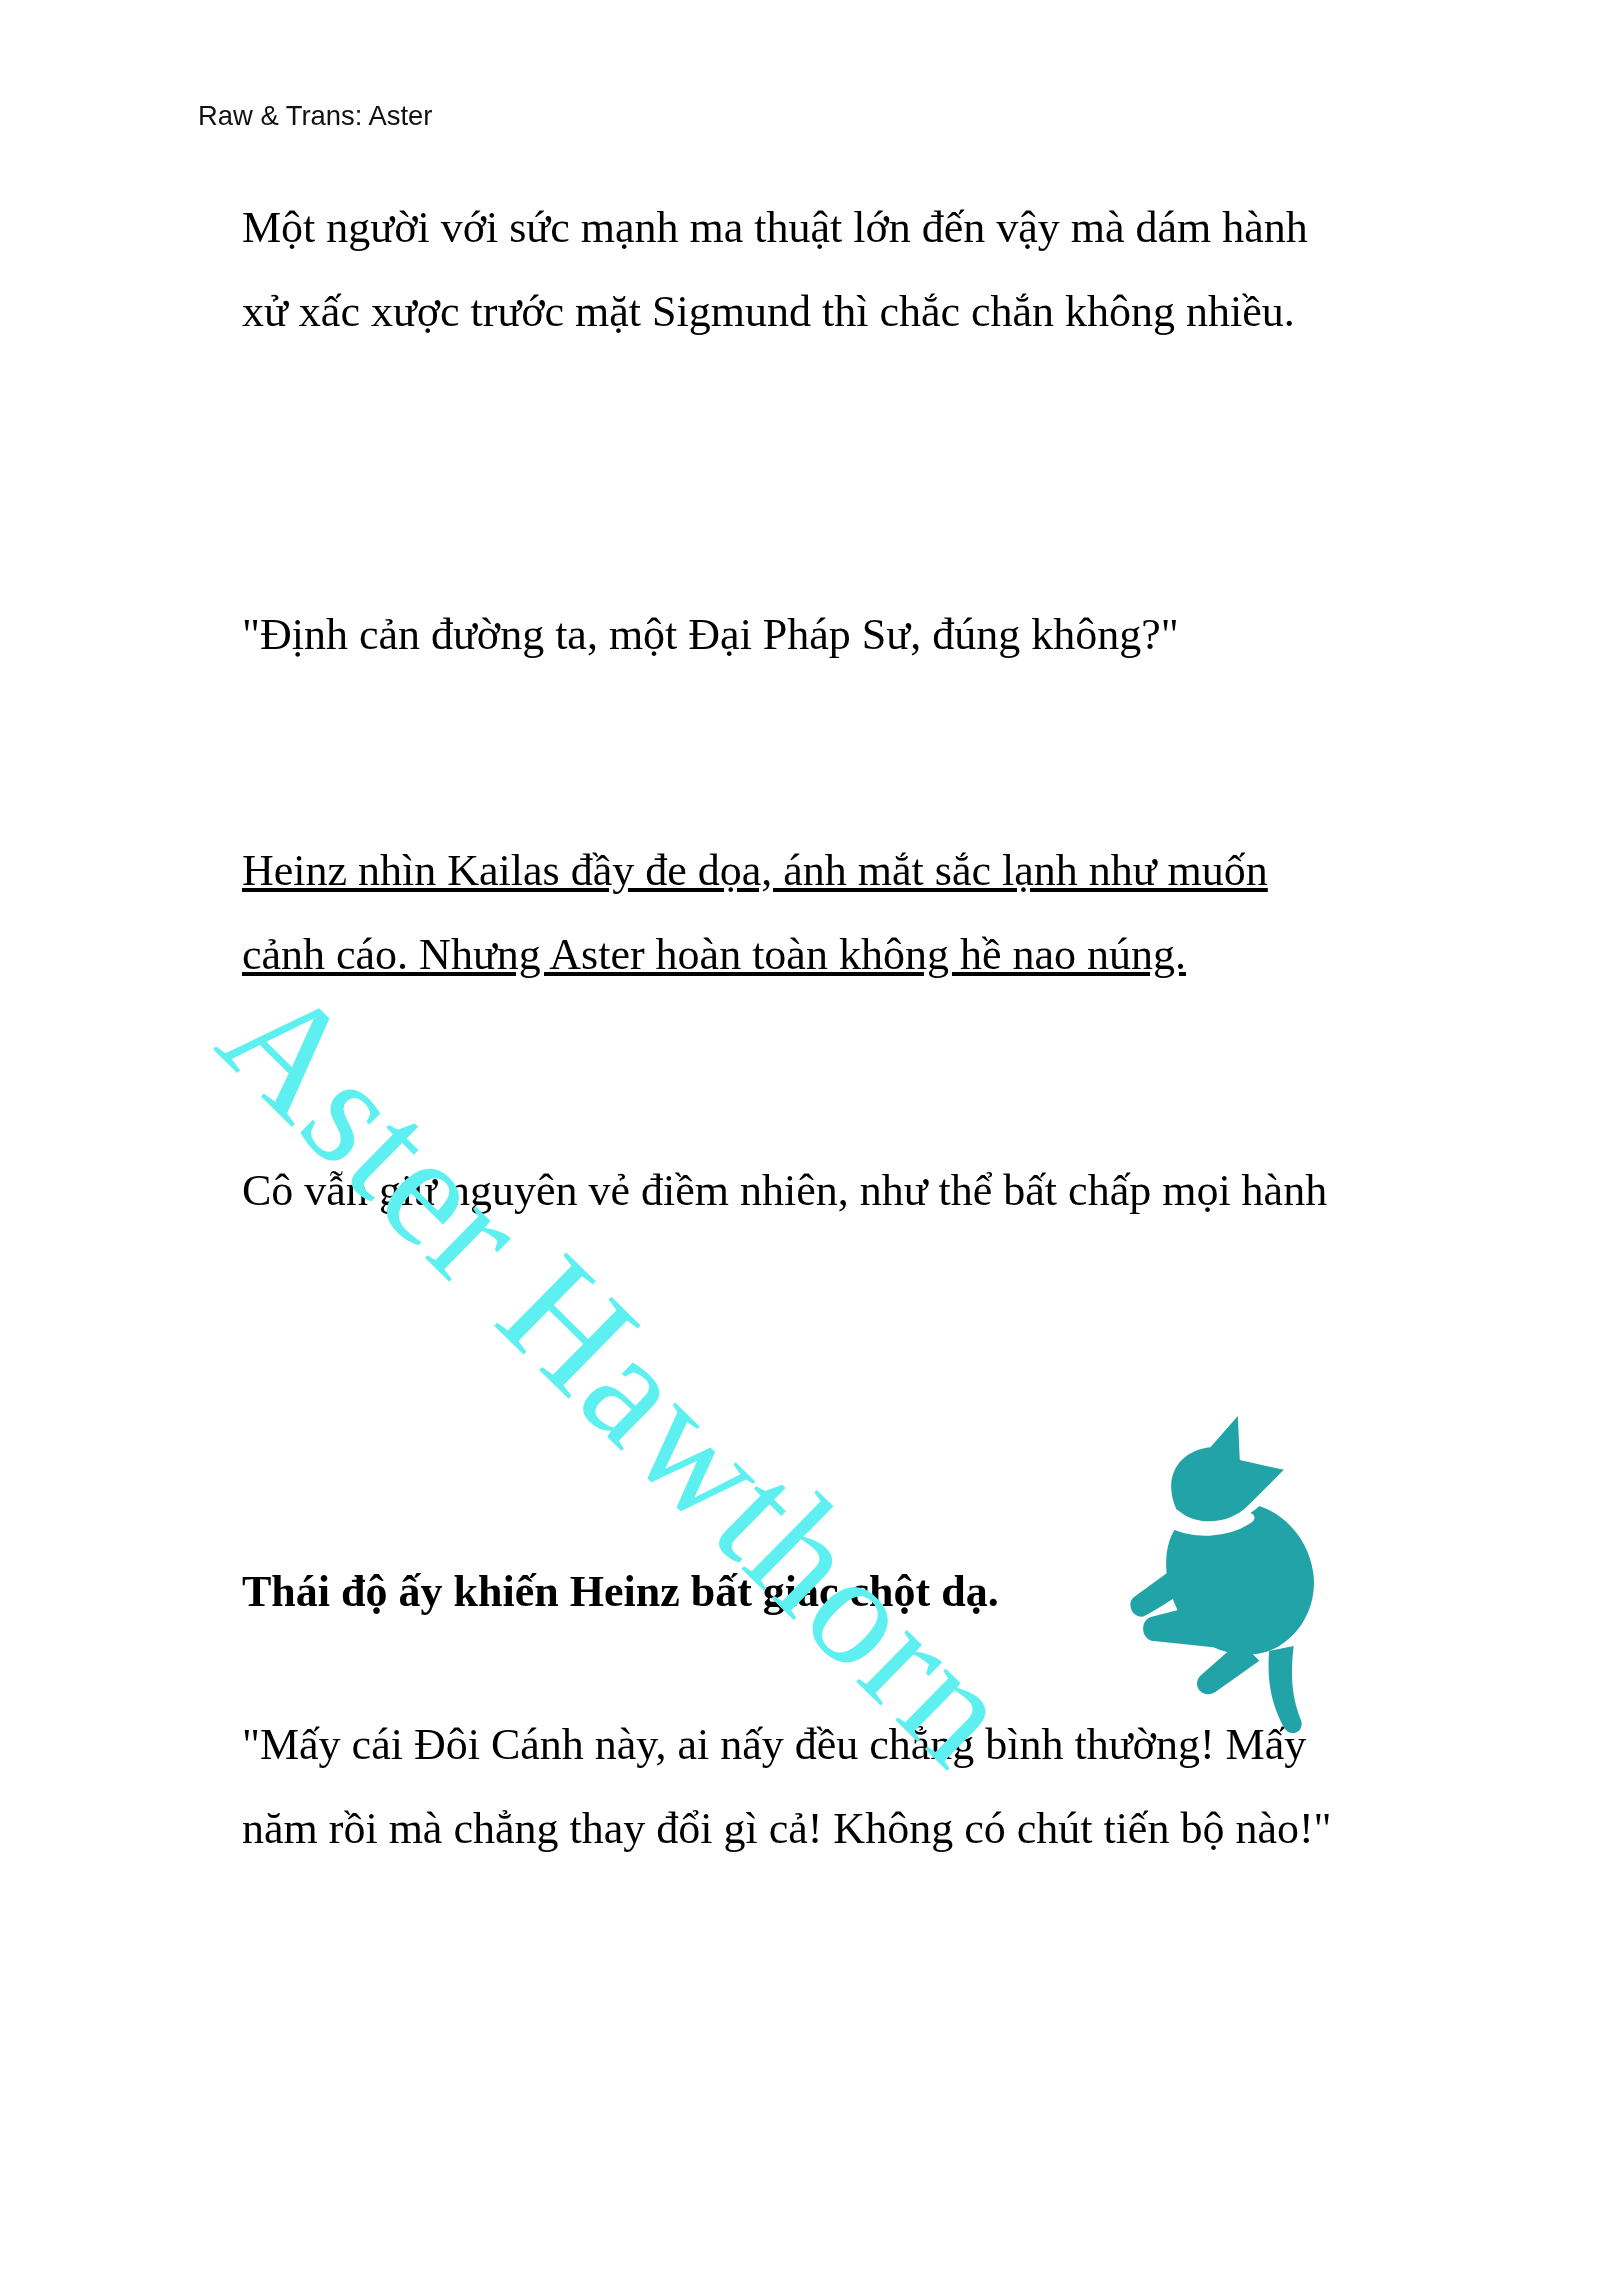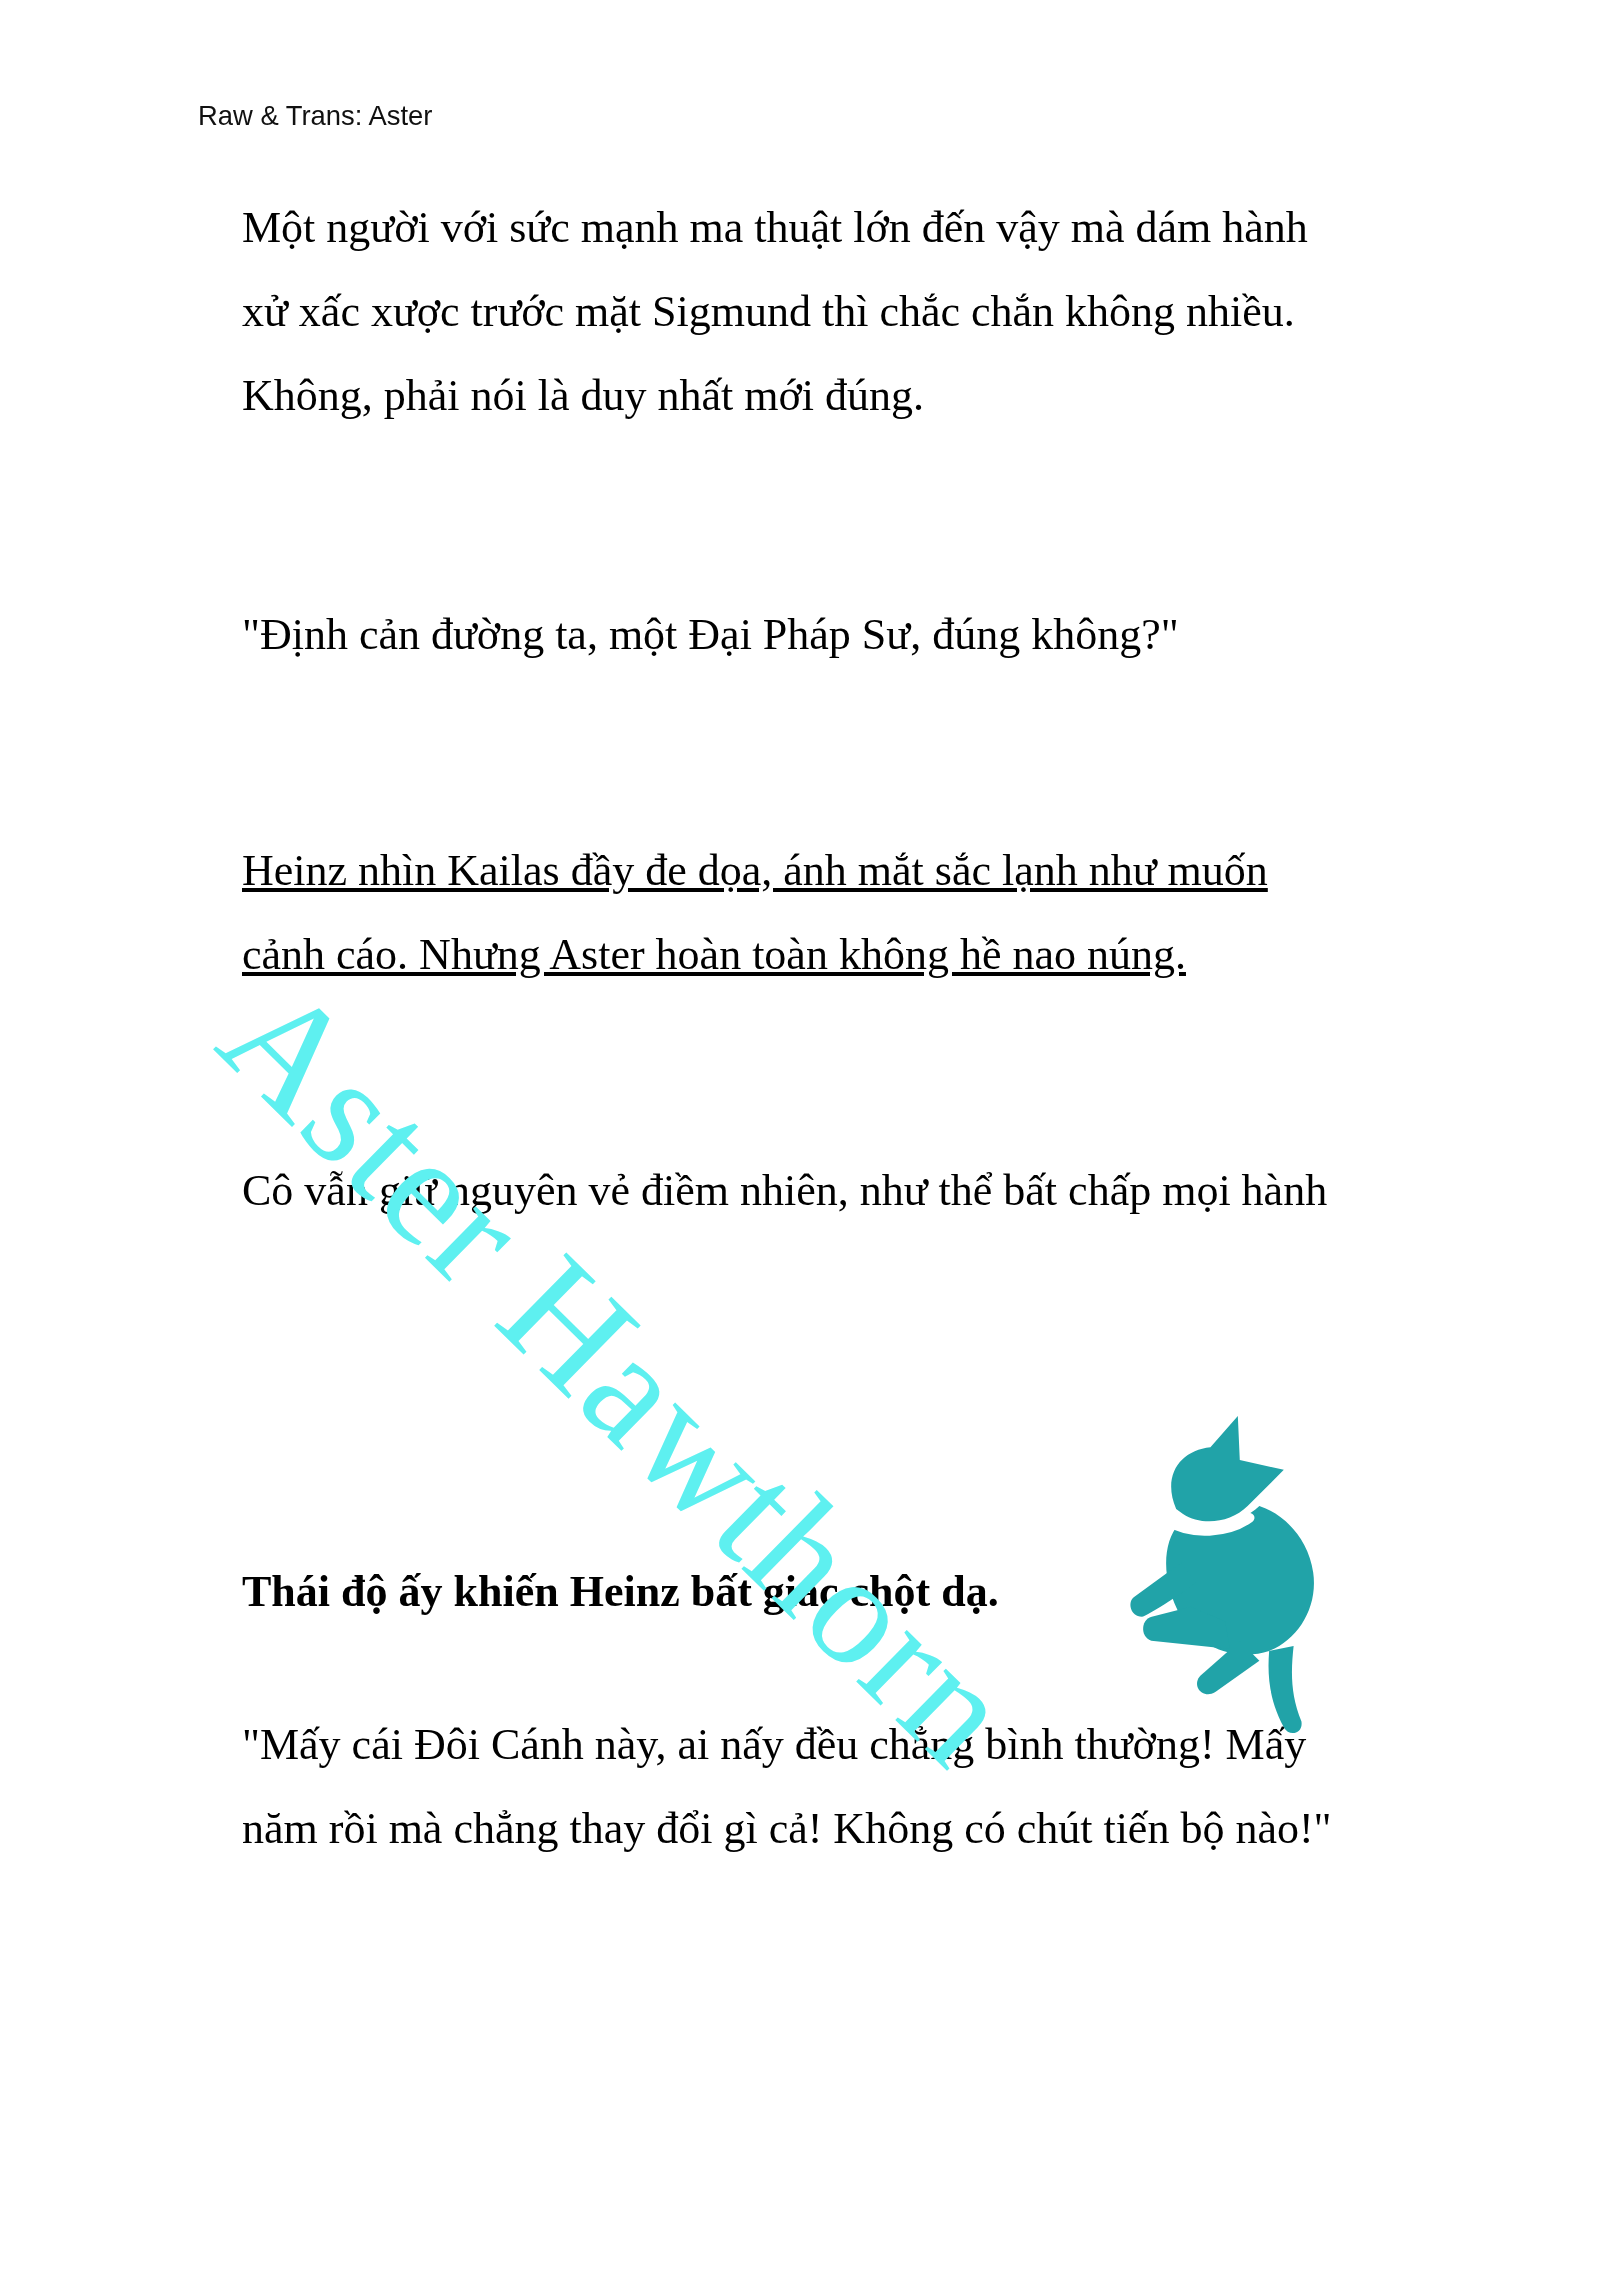--- a/index.html
+++ b/index.html
@@ -69,21 +69,20 @@
 </head>
 <body>
 
 <div class="page">
 
   <div class="header">Raw &amp; Trans: Aster</div>
 
   <div class="para" style="top:186px;">
     <span class="line">Một người với sức mạnh ma thuật lớn đến vậy mà dám hành</span>
     <span class="line">xử xấc xược trước mặt Sigmund thì chắc chắn không nhiều.</span>
-    <span class="line">Không, phải nói là duy nhất mới đúng.</span>
   </div>
 
   <div class="para" style="top:593px;">
     <span class="line">"Định cản đường ta, một Đại Pháp Sư, đúng không?"</span>
   </div>
 
   <div class="para" style="top:829px;text-decoration:underline;">
     <span class="line">Heinz nhìn Kailas đầy đe dọa, ánh mắt sắc lạnh như muốn</span>
     <span class="line">cảnh cáo. Nhưng Aster hoàn toàn không hề nao núng.</span>
   </div>

